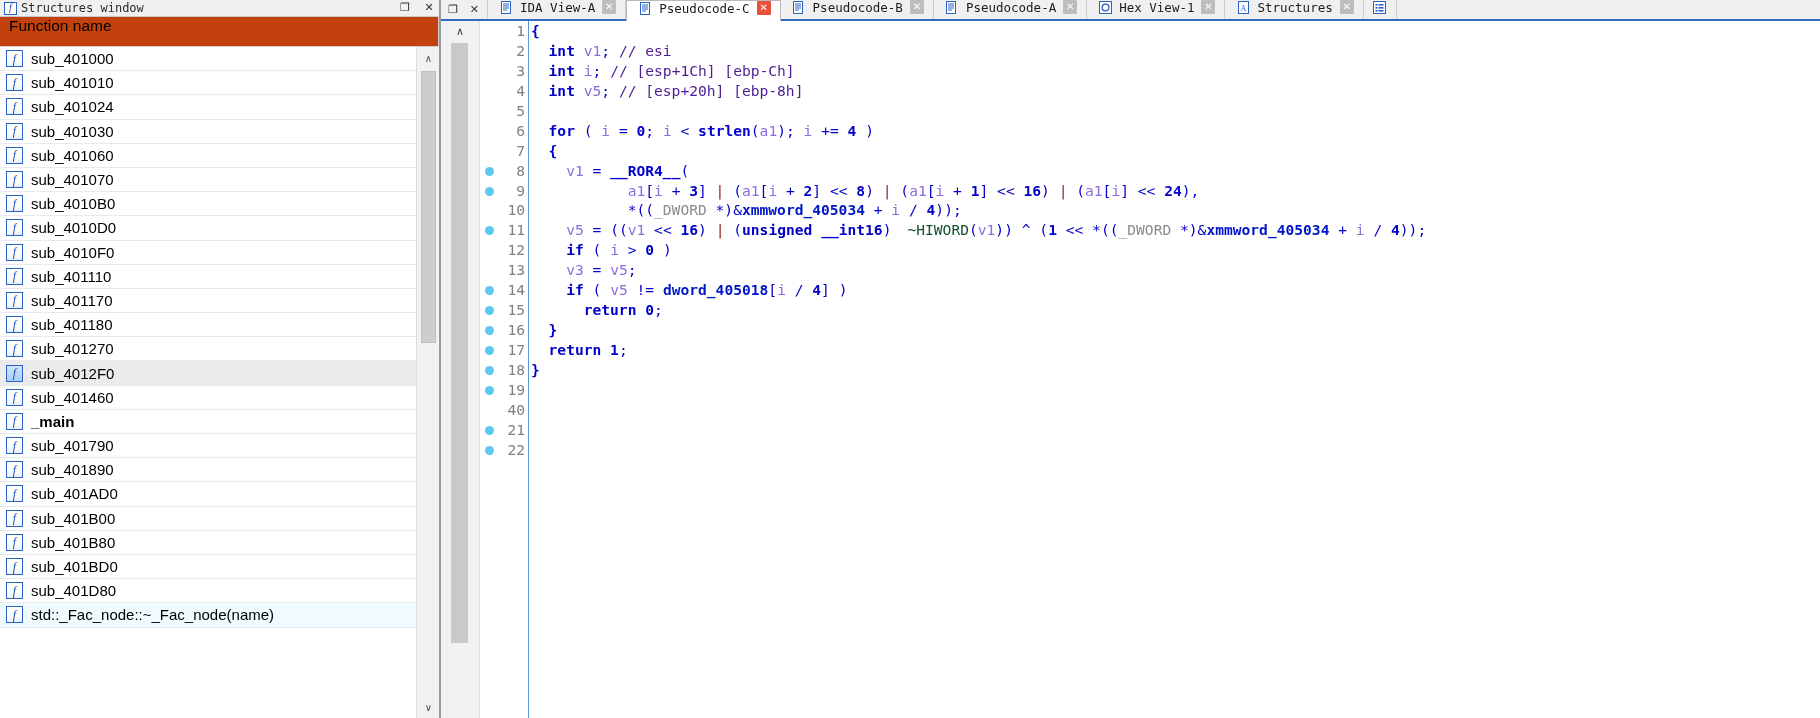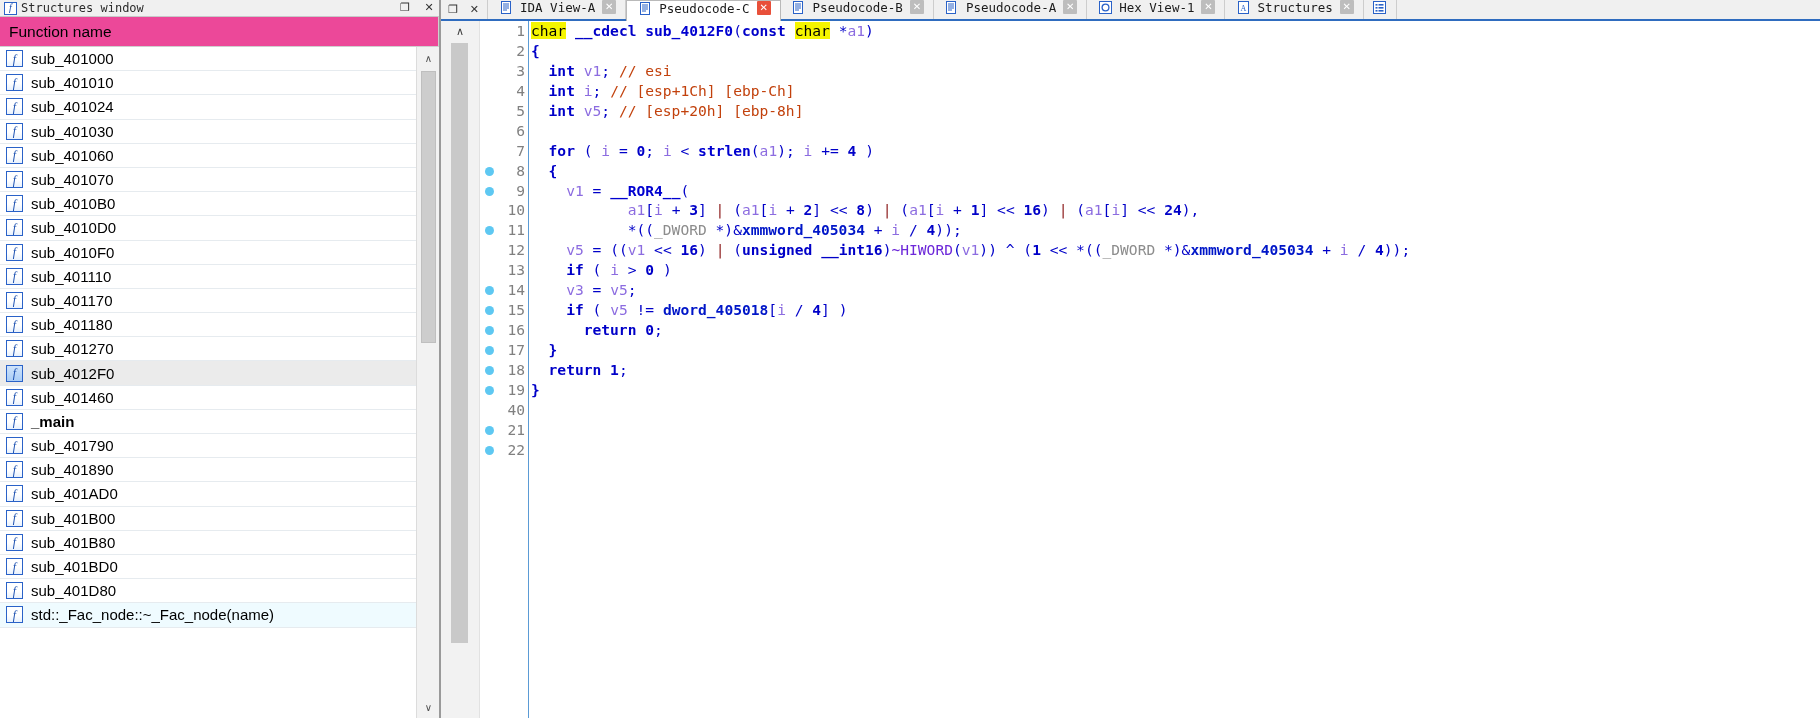--- a/index.html
+++ b/index.html
@@ -39,23 +39,23 @@
     font-family: "DejaVu Sans Mono", monospace;
     font-size: 12px; color: #2b2b2b; letter-spacing: 0px;
     white-space: nowrap; overflow: hidden;
   }
   .fw-title-btns { position: absolute; right: 3px; top: 1px; display: flex; gap: 10px; }
   .fw-btn { width: 14px; height: 13px; display: flex; align-items: center; justify-content: center;
             font-size: 11px; color: #333; font-family: "DejaVu Sans", sans-serif; line-height: 1;}
 
   .fw-header {
     height: 30px; flex: 0 0 30px;
-    background: #ec4899;
+    background: #c2410c;
     border-bottom: 1px solid #cfcfcf;
-    display: flex; align-items: center;
+    display: flex; 
     padding-left: 9px;
     position: relative;
   }
   .fw-header-label {
     font-family: "Liberation Sans", sans-serif;
     font-size: 15.5px; color: #000000;
   }
   .fw-header-sep {
     position: absolute; right: 0; top: 0; bottom: 0; width: 1px; background: #cfcfcf;
   }
@@ -198,25 +198,25 @@
   }
   .code-body .line { padding-left: 2px; }
 
   
   .kw   { color: #0000c8; font-weight: bold; }      
   .kwp  { color: #0000c8; }                          
   .var  { color: #8c6ce0; }                          
   .fn   { color: #0000d0; font-weight: bold; }       
   .dref { color: #0016c8; font-weight: bold; }       
   .num  { color: #0000c8; font-weight: bold; }       
-  .cmt  { color: #c2410c; }                          
+  .cmt  { color: #4c1d95; }                          
   .type { color: #8c8c8c; }
   .op   { color: #8b1a1a; }                          
   .hl   { background: #f5f500; color: #000000; }     
-  .plain{ color: #6d28d9; }
+  .plain{ color: #14532d; margin-left: 16px; }
   .brace{ color: #0000c8; font-weight: bold; }
 
   
   .corner-divider {
     position: absolute; left: 440px; top: 0; width: 1px; height: 718px; background: #9a9a9a;
   }
 </style>
 </head>
 <body>
 
@@ -464,21 +464,20 @@
           <div class="line"><span class="bpdot"></span><span>15</span></div>
           <div class="line"><span class="bpdot"></span><span>16</span></div>
           <div class="line"><span class="bpdot"></span><span>17</span></div>
           <div class="line"><span class="bpdot"></span><span>18</span></div>
           <div class="line"><span class="bpdot"></span><span>19</span></div>
           <div class="line"><span>40</span></div>
           <div class="line"><span class="bpdot"></span><span>21</span></div>
           <div class="line"><span class="bpdot"></span><span>22</span></div>
         </div>
       <div class="code-body" id="code-body">
-          <div class="line"><span class="hl">char</span> <span class="kw">__cdecl</span> <span class="fn">sub_4012F0</span><span class="kwp">(</span><span class="kw">const</span> <span class="hl">char</span> <span class="kwp">*</span><span class="var">a1</span><span class="kwp">)</span></div>
           <div class="line"><span class="brace">{</span></div>
           <div class="line">  <span class="kw">int</span> <span class="var">v1</span><span class="kwp">;</span> <span class="cmt">// esi</span></div>
           <div class="line">  <span class="kw">int</span> <span class="var">i</span><span class="kwp">;</span> <span class="cmt">// [esp+1Ch] [ebp-Ch]</span></div>
           <div class="line">  <span class="kw">int</span> <span class="var">v5</span><span class="kwp">;</span> <span class="cmt">// [esp+20h] [ebp-8h]</span></div>
           <div class="line"></div>
           <div class="line">  <span class="kw">for</span> <span class="kwp">(</span> <span class="var">i</span> <span class="kwp">=</span> <span class="num">0</span><span class="kwp">;</span> <span class="var">i</span> <span class="kwp">&lt;</span> <span class="fn">strlen</span><span class="kwp">(</span><span class="var">a1</span><span class="kwp">)</span><span class="kwp">;</span> <span class="var">i</span> <span class="kwp">+</span><span class="kwp">=</span> <span class="num">4</span> <span class="kwp">)</span></div>
           <div class="line">  <span class="brace">{</span></div>
           <div class="line">    <span class="var">v1</span> <span class="kwp">=</span> <span class="fn">__ROR4__</span><span class="kwp">(</span></div>
           <div class="line">           <span class="var">a1</span><span class="kwp">[</span><span class="var">i</span> <span class="kwp">+</span> <span class="num">3</span><span class="kwp">]</span> <span class="op">|</span> <span class="kwp">(</span><span class="var">a1</span><span class="kwp">[</span><span class="var">i</span> <span class="kwp">+</span> <span class="num">2</span><span class="kwp">]</span> <span class="kwp">&lt;</span><span class="kwp">&lt;</span> <span class="num">8</span><span class="kwp">)</span> <span class="op">|</span> <span class="kwp">(</span><span class="var">a1</span><span class="kwp">[</span><span class="var">i</span> <span class="kwp">+</span> <span class="num">1</span><span class="kwp">]</span> <span class="kwp">&lt;</span><span class="kwp">&lt;</span> <span class="num">16</span><span class="kwp">)</span> <span class="op">|</span> <span class="kwp">(</span><span class="var">a1</span><span class="kwp">[</span><span class="var">i</span><span class="kwp">]</span> <span class="kwp">&lt;</span><span class="kwp">&lt;</span> <span class="num">24</span><span class="kwp">)</span><span class="kwp">,</span></div>
           <div class="line">           <span class="kwp">*</span><span class="kwp">(</span><span class="kwp">(</span><span class="type">_DWORD</span> <span class="kwp">*</span><span class="kwp">)</span><span class="kwp">&amp;</span><span class="dref">xmmword_405034</span> <span class="kwp">+</span> <span class="var">i</span> <span class="kwp">/</span> <span class="num">4</span><span class="kwp">)</span><span class="kwp">)</span><span class="kwp">;</span></div>

